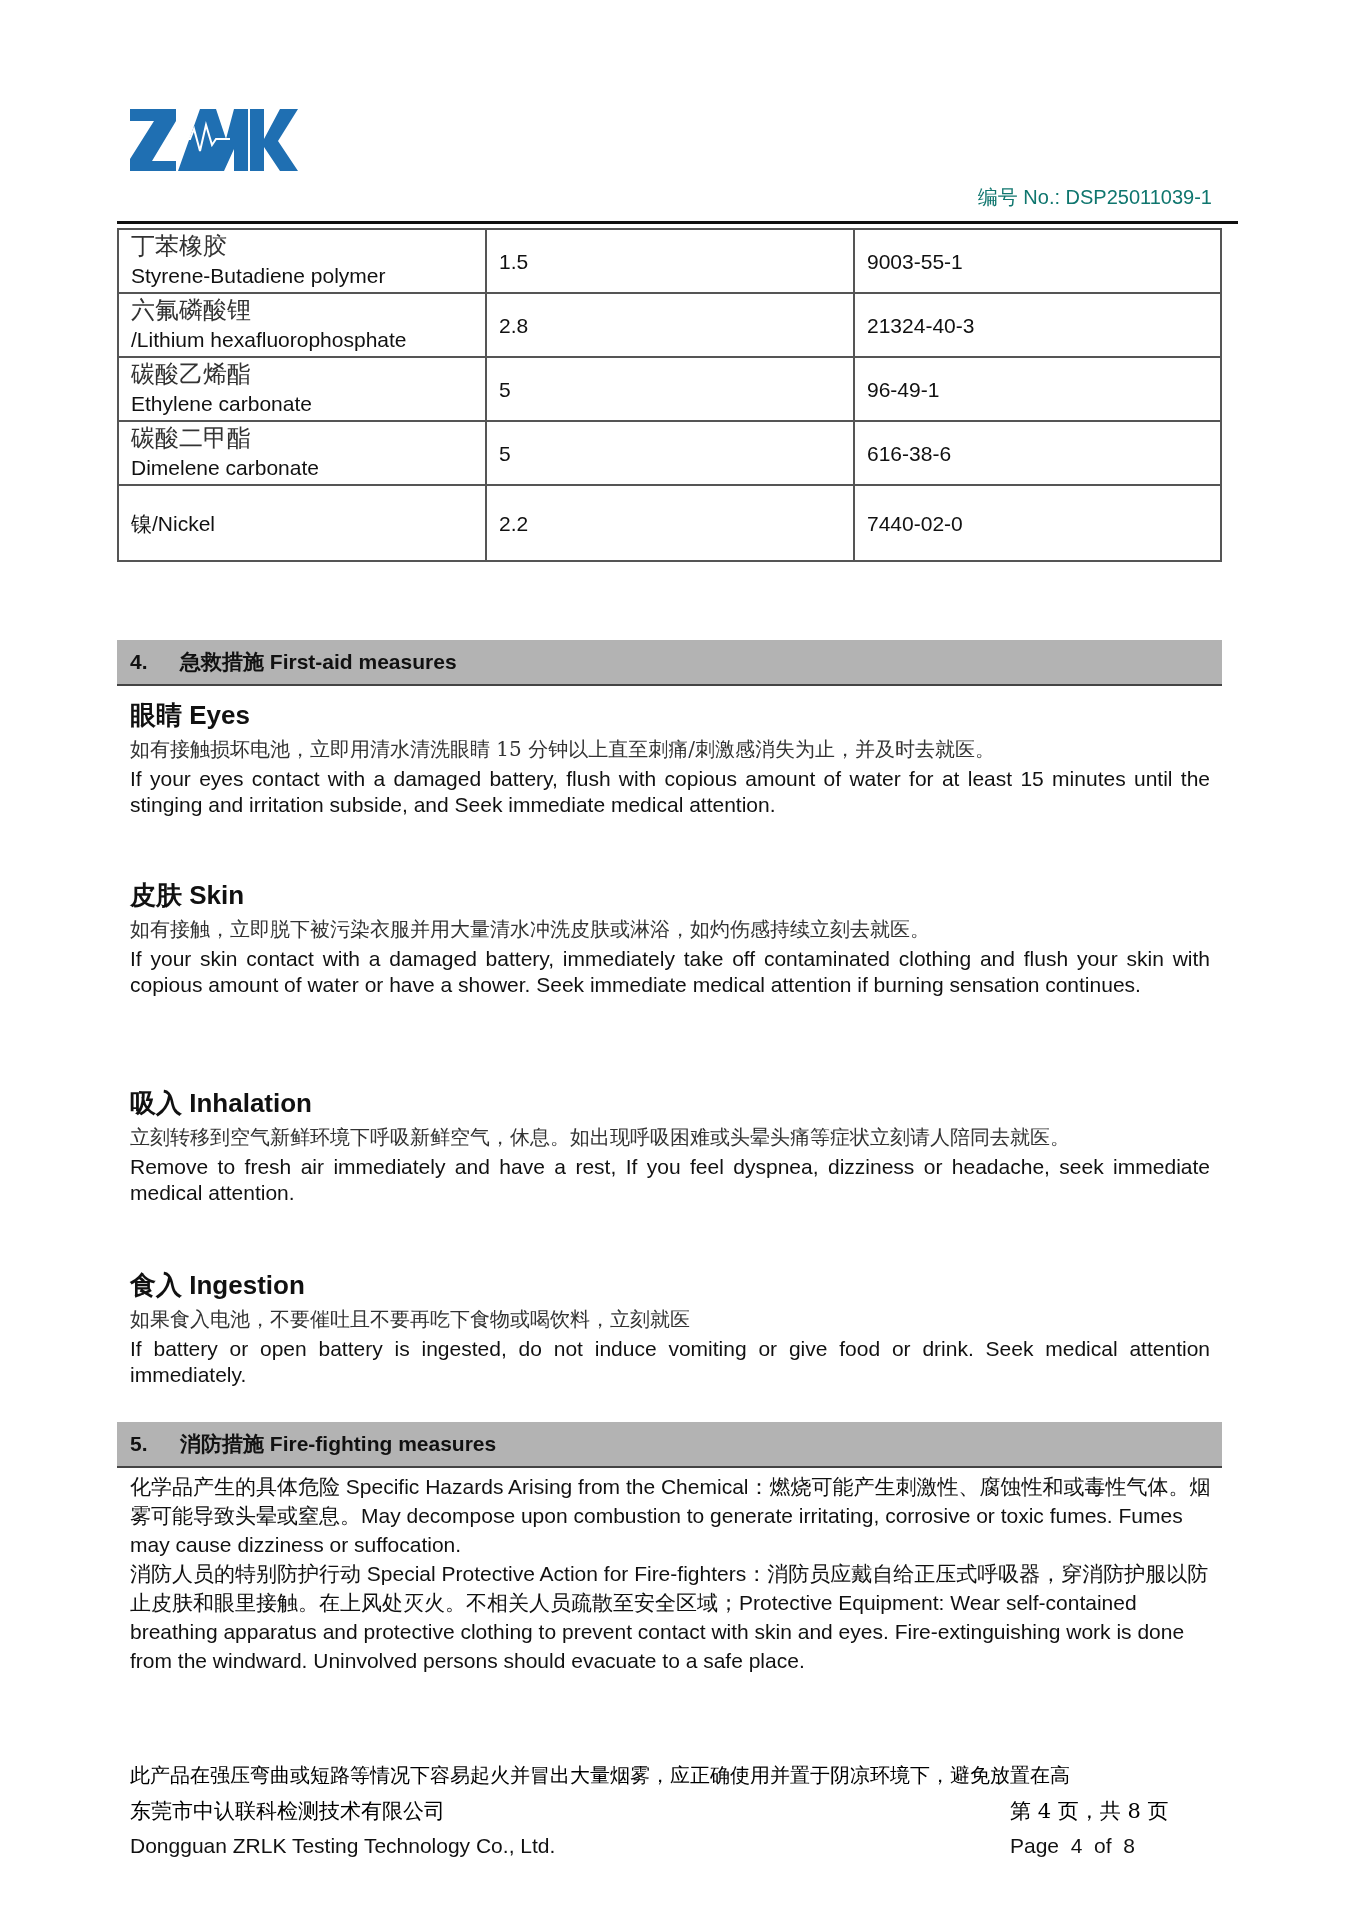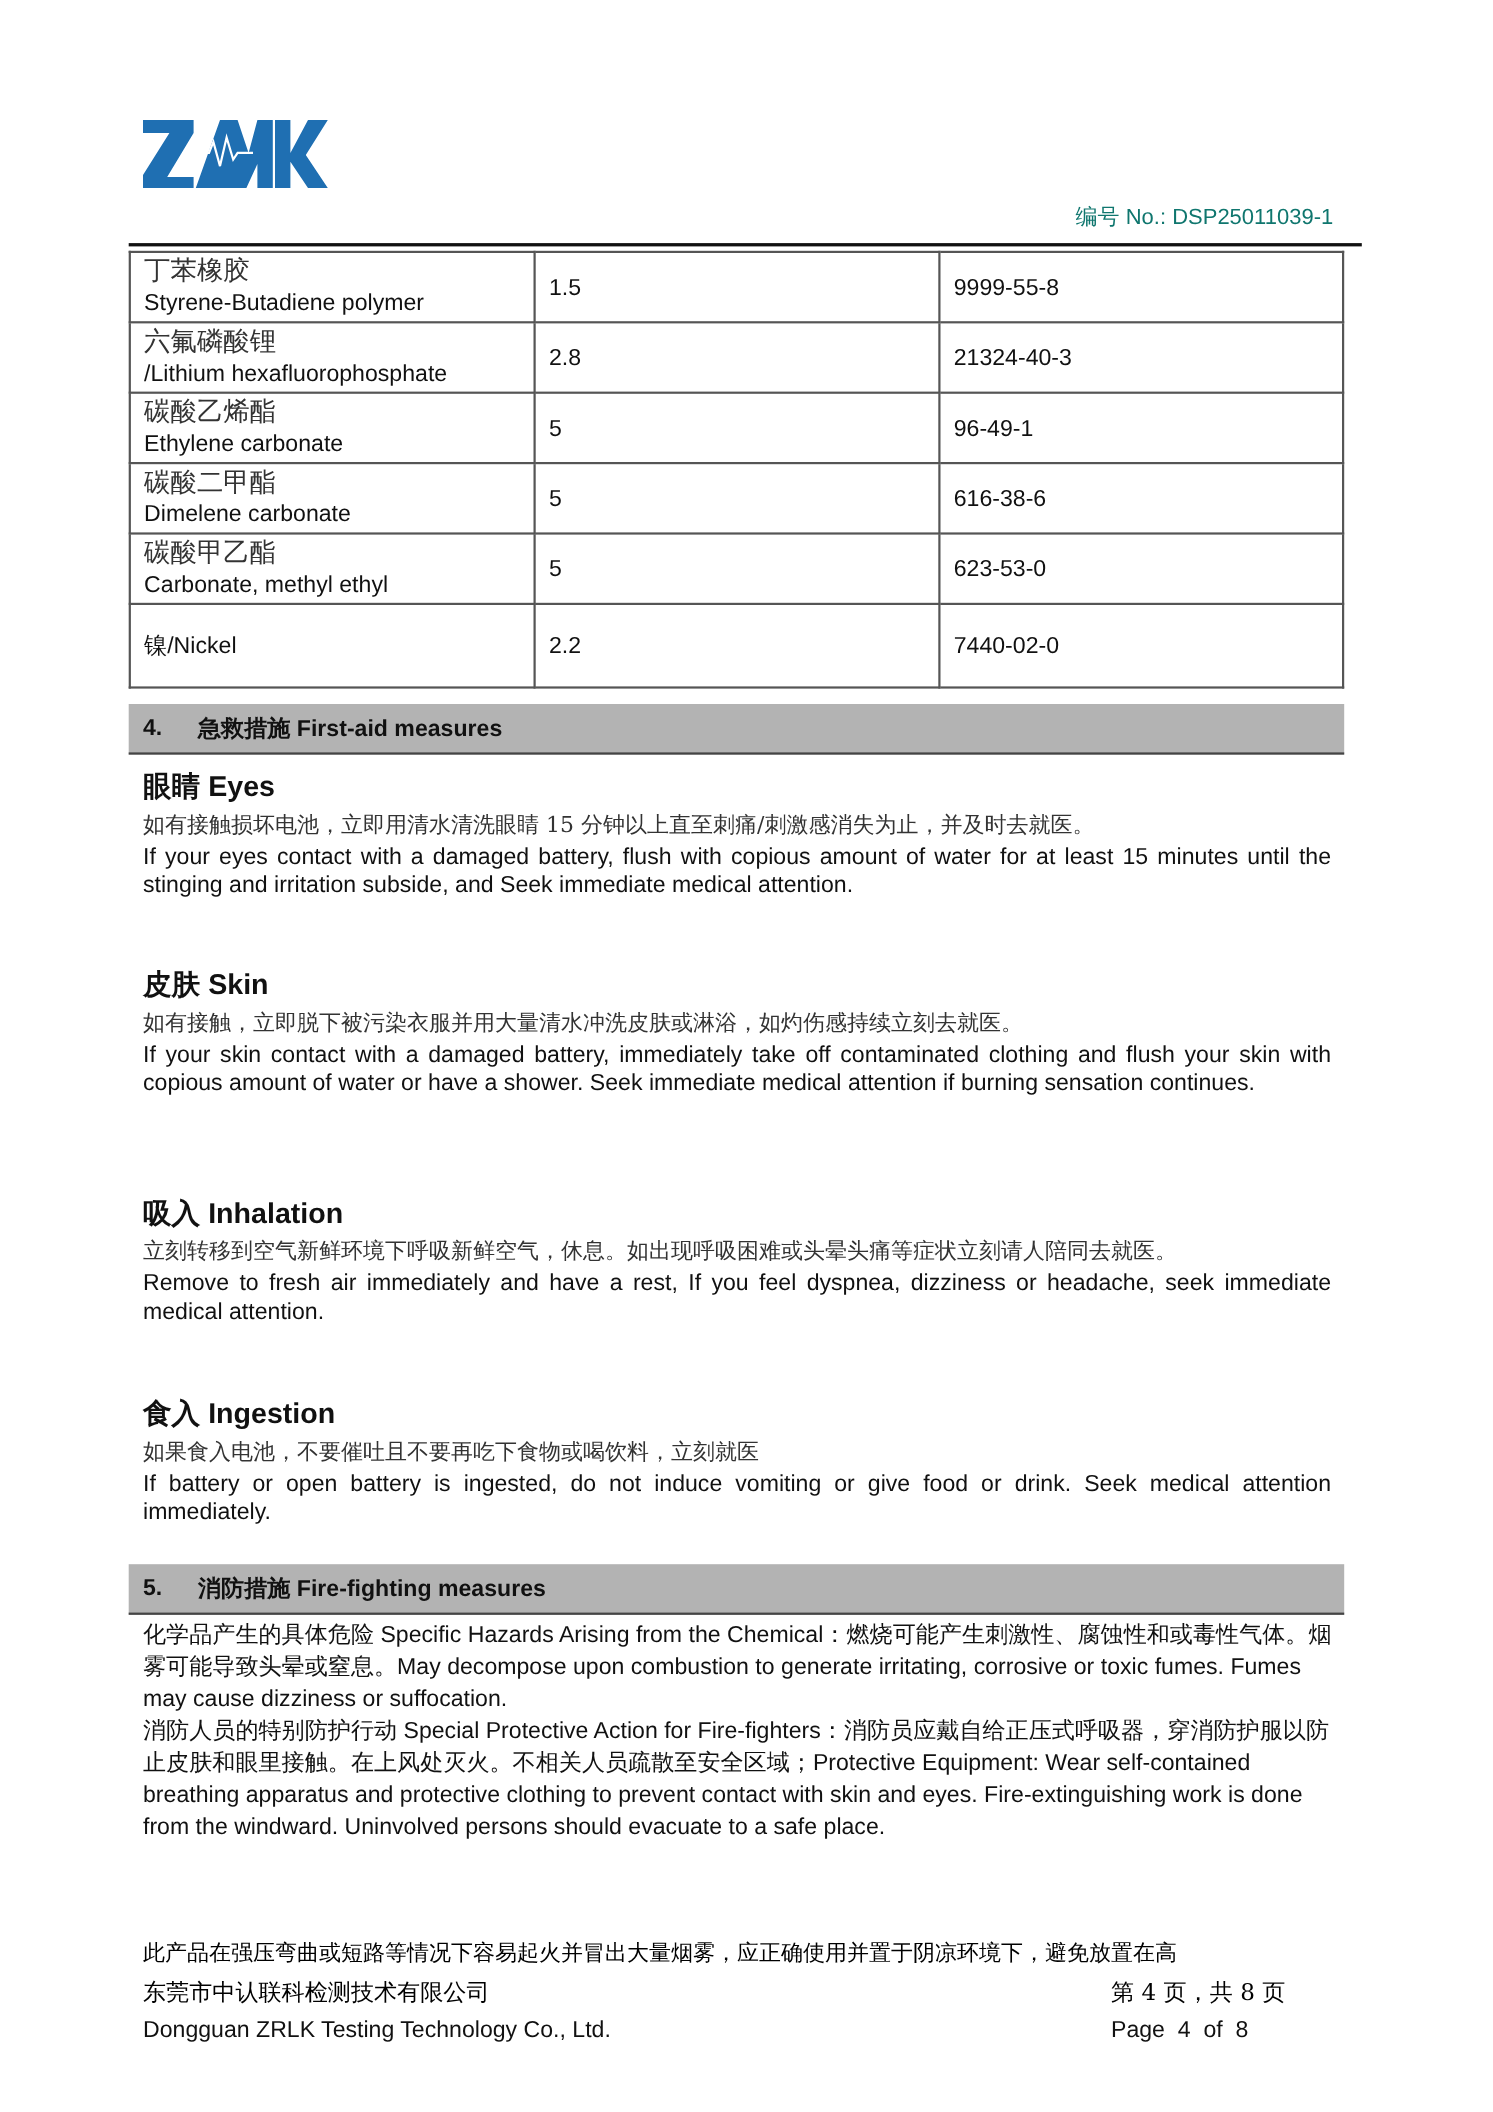--- a/index.html
+++ b/index.html
@@ -42,41 +42,36 @@
   </svg>
 </div>
 <div id="docno" class="abs">编号 No.: DSP25011039-1</div>
 <div id="hrule" class="abs"></div>
 
 <table id="comp">
   <tbody>
     <tr>
       <td class="c1"><span class="cn">丁苯橡胶</span><span>Styrene-Butadiene polymer</span></td>
       <td class="c2">1.5</td>
-      <td>9999-55-8</td>
+      <td>9003-55-1</td>
     </tr>
     <tr>
       <td class="c1"><span class="cn">六氟磷酸锂</span><span>/Lithium hexafluorophosphate</span></td>
       <td class="c2">2.8</td>
       <td>21324-40-3</td>
     </tr>
     <tr>
       <td class="c1"><span class="cn">碳酸乙烯酯</span><span>Ethylene carbonate</span></td>
       <td class="c2">5</td>
       <td>96-49-1</td>
     </tr>
     <tr>
       <td class="c1"><span class="cn">碳酸二甲酯</span><span>Dimelene carbonate</span></td>
       <td class="c2">5</td>
       <td>616-38-6</td>
-    </tr>
-    <tr>
-      <td class="c1"><span class="cn">碳酸甲乙酯</span><span>Carbonate, methyl ethyl</span></td>
-      <td class="c2">5</td>
-      <td>623-53-0</td>
     </tr>
     <tr class="single">
       <td class="c1">镍/Nickel</td>
       <td class="c2">2.2</td>
       <td>7440-02-0</td>
     </tr>
   </tbody>
 </table>
 
 <div class="abs band" style="top:640px;">

